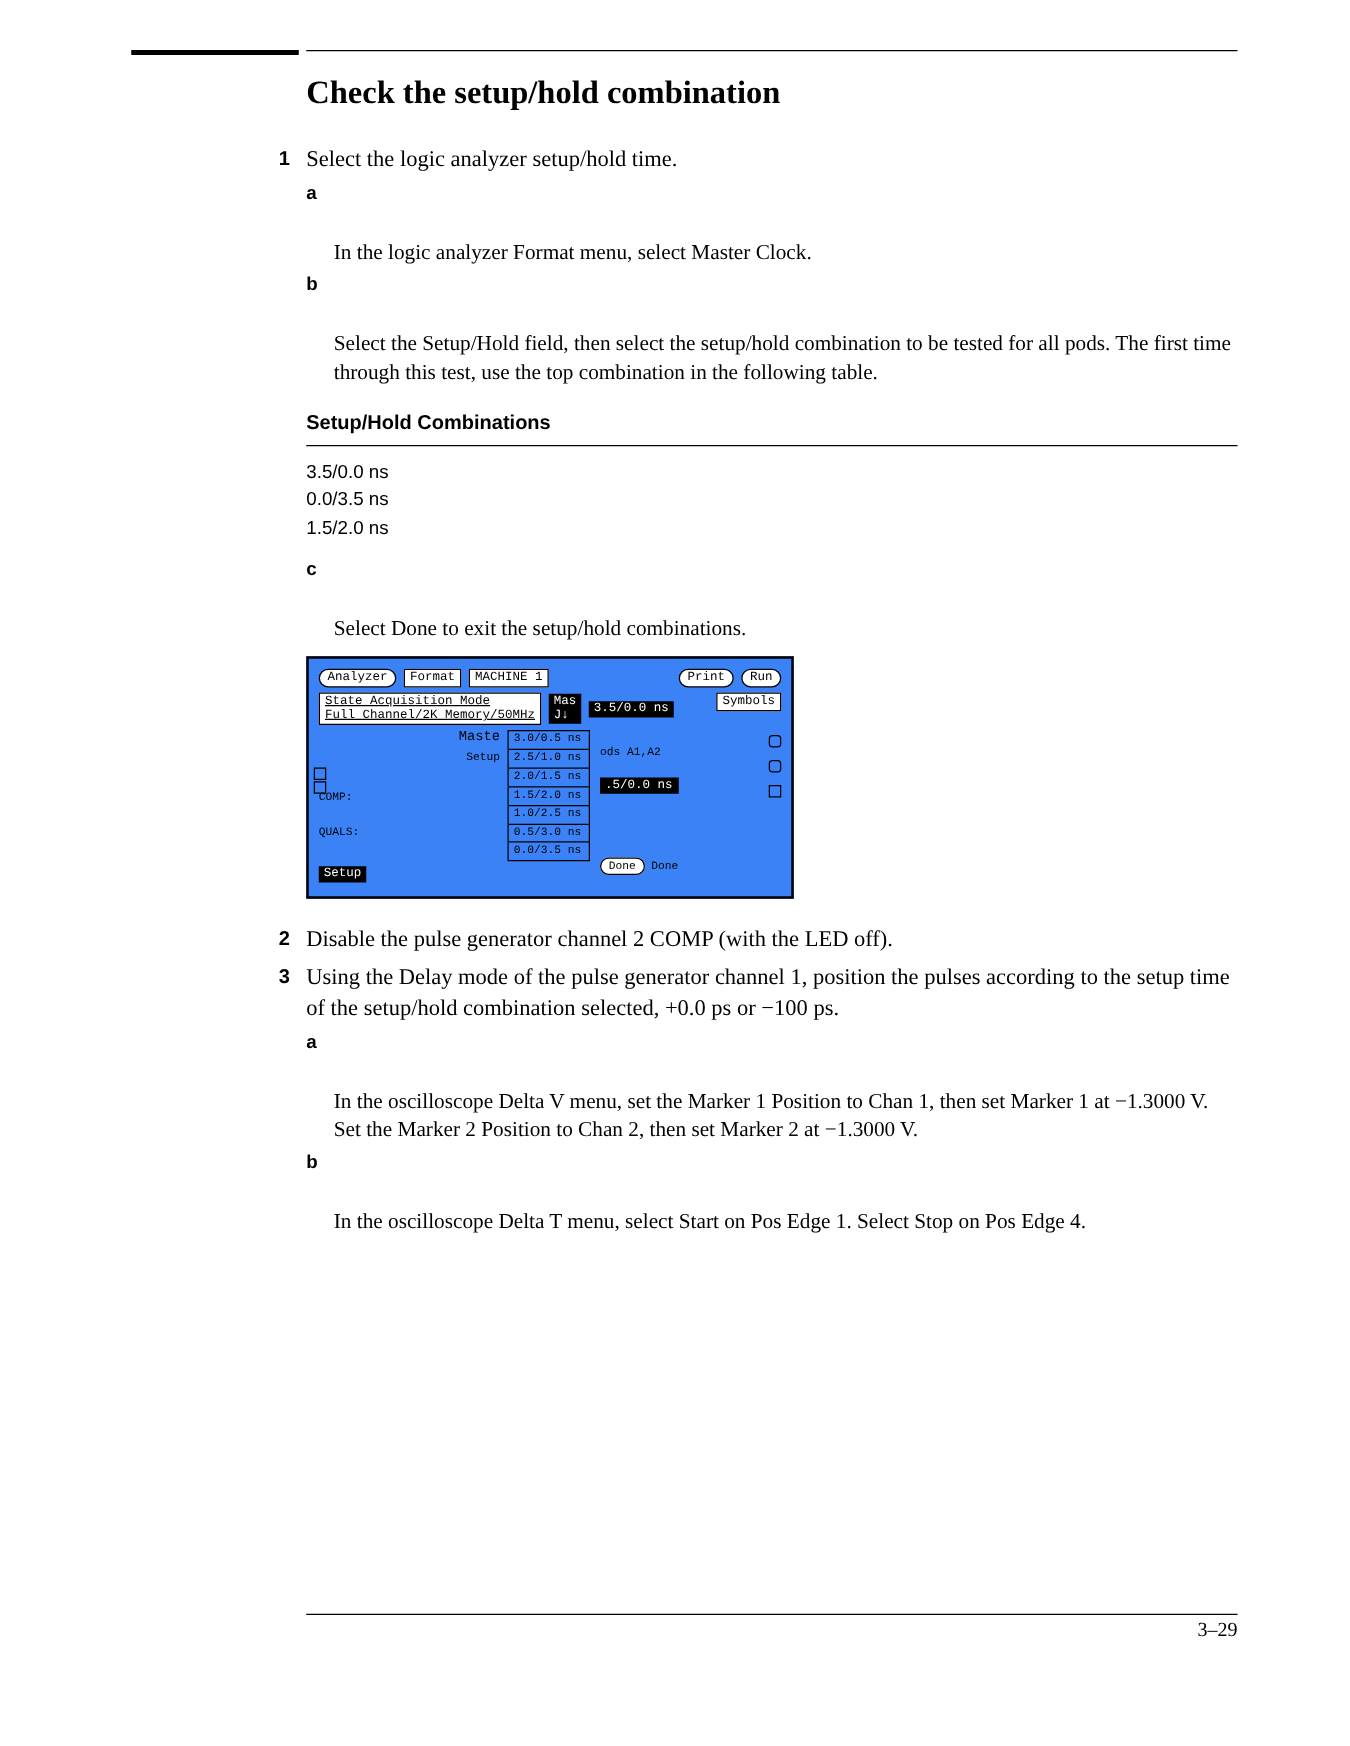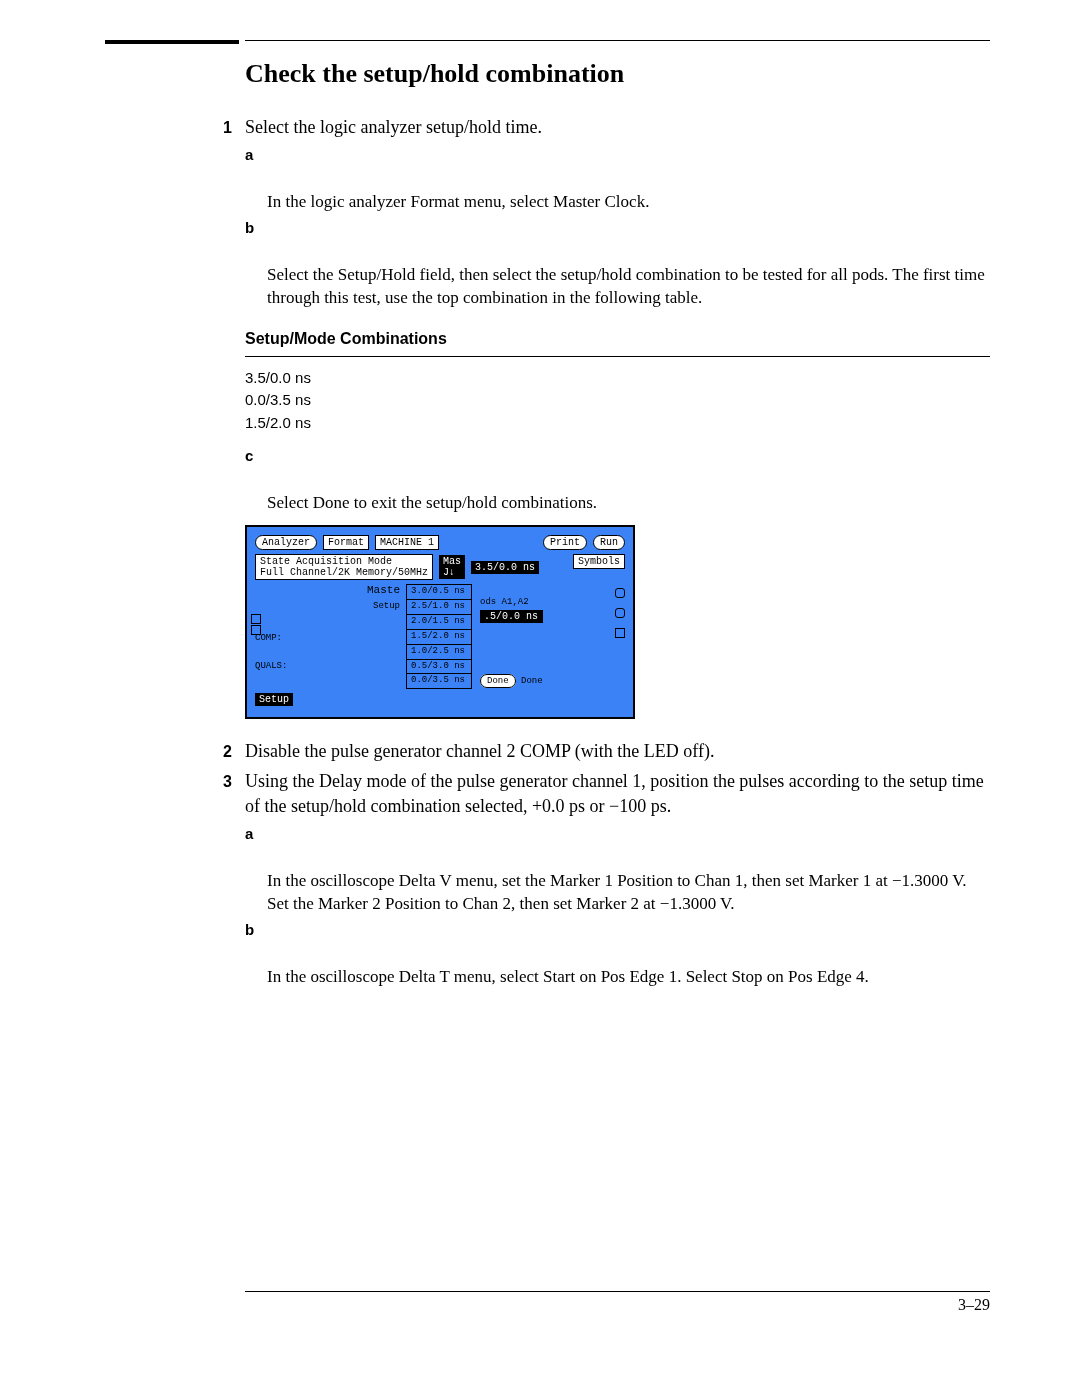--- a/index.html
+++ b/index.html
@@ -183,21 +183,21 @@
             <div class="alphaitem">
               <div class="al">a</div>
               <div class="albody">In the logic analyzer Format menu, select Master Clock.</div>
             </div>
             <div class="alphaitem">
               <div class="al">b</div>
               <div class="albody">Select the Setup/Hold field, then select the setup/hold combination to be tested for all pods.  The first time through this test, use the top combination in the following table.</div>
             </div>
           </div>
 
-          <div class="subhead">Setup/Mode Combinations</div>
+          <div class="subhead">Setup/Hold Combinations</div>
           <div class="thin-rule"></div>
           <div class="combos">
             <div>3.5/0.0 ns</div>
             <div>0.0/3.5 ns</div>
             <div>1.5/2.0 ns</div>
           </div>
 
           <div class="alphalist">
             <div class="alphaitem">
               <div class="al">c</div>
@@ -209,21 +209,21 @@
             <div class="fig-row">
               <span class="pill">Analyzer</span>
               <span class="box">Format</span>
               <span class="box">MACHINE 1</span>
               <span class="rightcol">
                 <span class="pill">Print</span>
                 <span class="pill">Run</span>
               </span>
             </div>
             <div class="fig-row">
-              <span class="box" style="line-height:1.1;">
+              <span class="box" style="line-height:1.1;text-decoration:underline;">
                 <div>State Acquisition Mode</div>
                 <div>Full Channel/2K Memory/50MHz</div>
               </span>
               <span class="blackbox" style="align-self:center;">
                 <span>Mas</span><br>
                 <span>J↓</span>
               </span>
               <span class="blackbox" style="align-self:center;">3.5/0.0 ns</span>
               <span class="rightcol">
                 <span class="box">Symbols</span>
@@ -247,21 +247,21 @@
                 <div class="mi">3.0/0.5 ns</div>
                 <div class="mi">2.5/1.0 ns</div>
                 <div class="mi">2.0/1.5 ns</div>
                 <div class="mi">1.5/2.0 ns</div>
                 <div class="mi">1.0/2.5 ns</div>
                 <div class="mi">0.5/3.0 ns</div>
                 <div class="mi">0.0/3.5 ns</div>
               </div>
               <div style="font-size:9px; margin-left:2px;">
                 <div style="margin-top:14px;">ods A1,A2</div>
-                <div class="blackbox" style="margin-top:2px;">.5/0.0 ns</div>
+                <div class="blackbox" style="margin-top:14px;">.5/0.0 ns</div>
                 <div style="margin-top:54px;">
                   <span class="pill" style="font-size:9px;">Done</span>
                   <span style="font-size:9px;">Done</span>
                 </div>
               </div>
               <div style="margin-left:auto;">
                 <div style="border:1px solid #000;width:8px;height:8px;margin-bottom:10px;margin-top:4px;border-radius:3px;"></div>
                 <div style="border:1px solid #000;width:8px;height:8px;margin-bottom:10px;border-radius:3px;"></div>
                 <div style="border:1px solid #000;width:8px;height:8px;"></div>
               </div>

